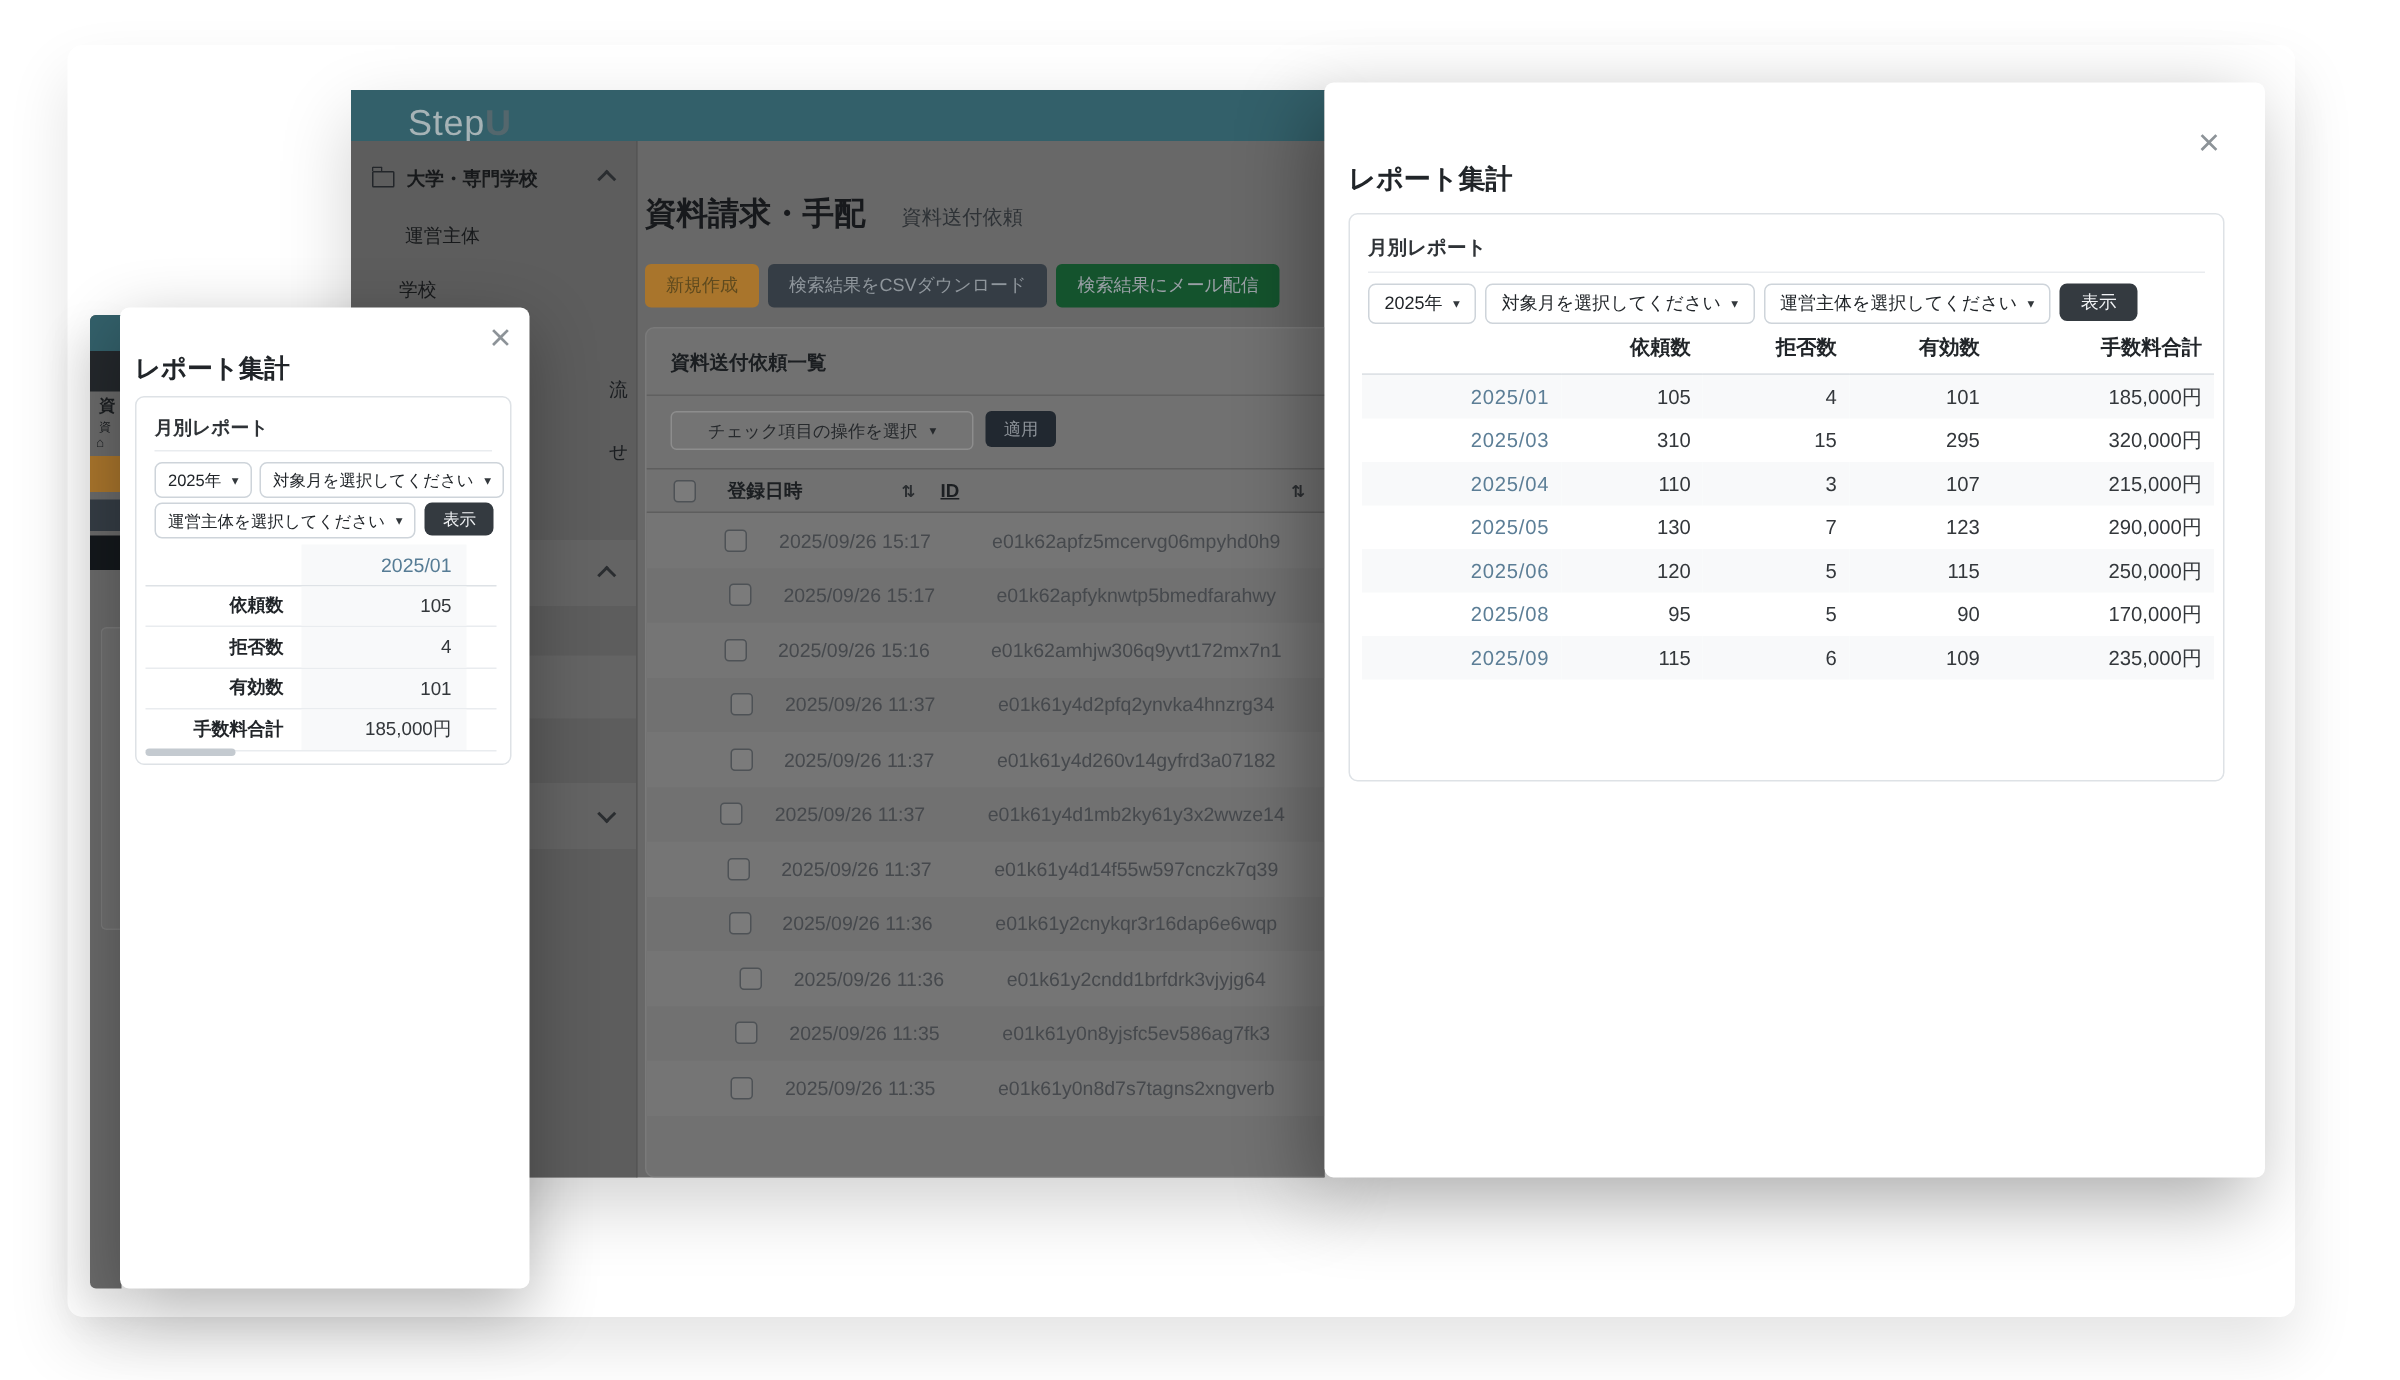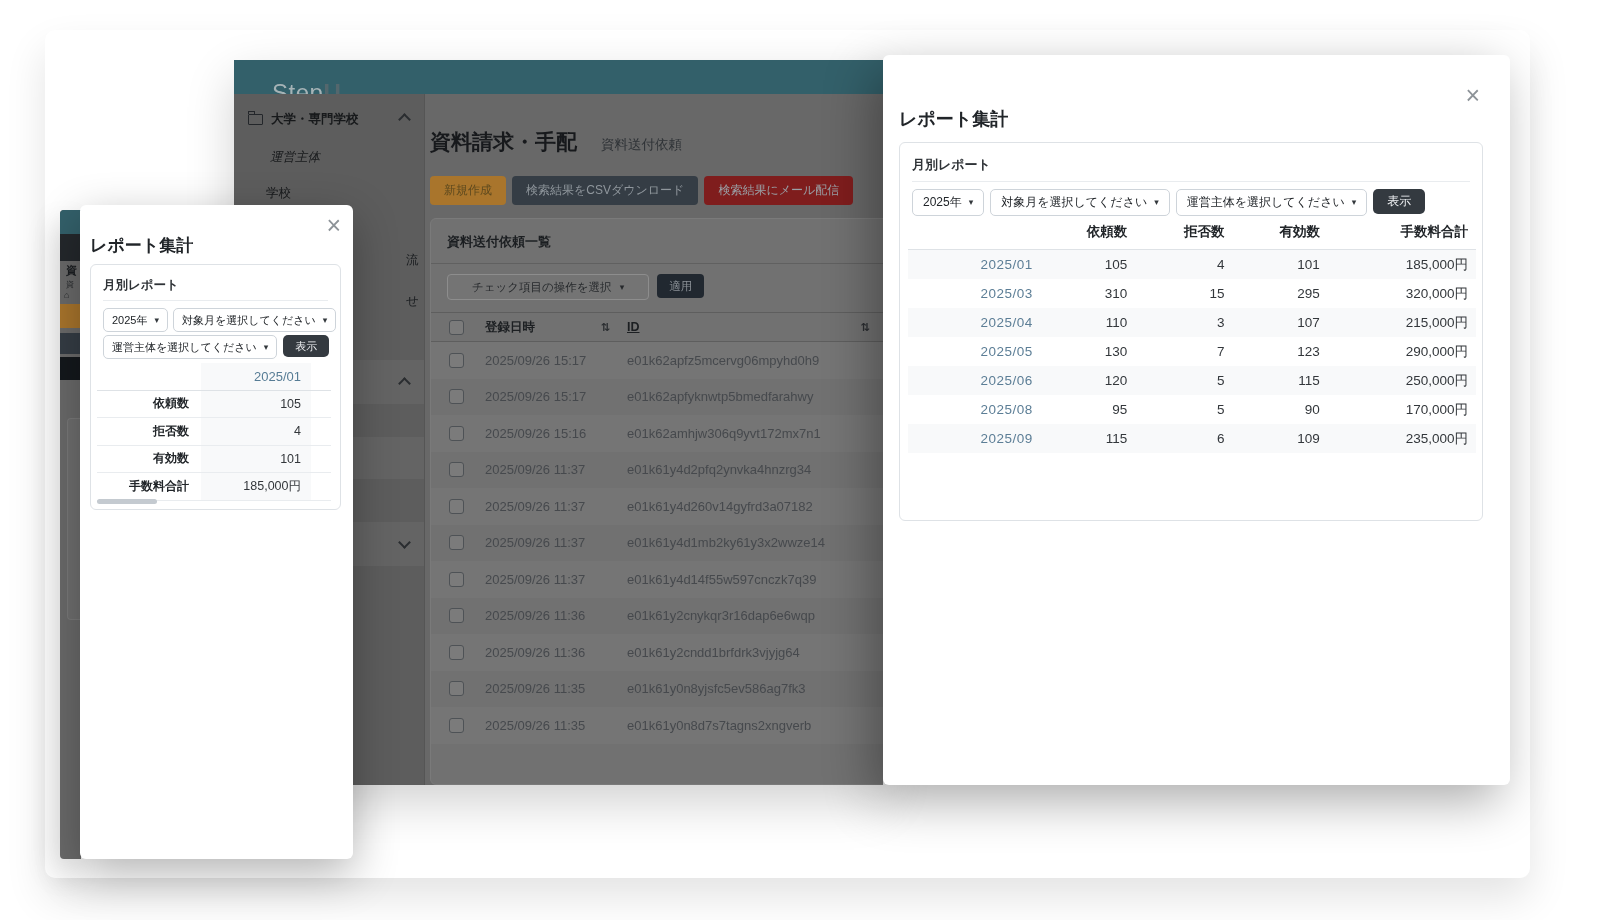--- a/index.html
+++ b/index.html
@@ -3,52 +3,52 @@
 <meta charset="utf-8">
 <style>
   html,body{margin:0;padding:0;background:#fff;}
   body{font-family:"Liberation Sans","DejaVu Sans",sans-serif;-webkit-font-smoothing:antialiased;}
   #canvas{position:relative;width:1600px;height:920px;background:#fff;overflow:hidden;}
   .hero-card{position:absolute;left:45px;top:30px;right:70px;bottom:42px;background:#fff;border-radius:10px;box-shadow:0 20px 42px rgba(0,0,0,0.11);}
 
   
   .bg-window{position:absolute;left:234px;top:60px;width:649px;height:725px;background:#686868;overflow:hidden;box-shadow:0 18px 45px rgba(0,0,0,0.18);}
   .bg-header{position:absolute;left:0;top:0;right:0;height:34px;background:#33606a;}
-  .logo{position:absolute;left:38px;top:19px;font-size:24px;letter-spacing:0.5px;}
+  .logo{position:absolute;left:38px;top:9px;font-size:24px;letter-spacing:0.5px;}
   .logo .step{color:#a6b3b6;font-weight:400;}
   .logo .u{color:#54676d;font-weight:700;}
   .bg-sidebar{position:absolute;left:0;top:34px;width:190px;bottom:0;background:#5d5d5d;border-right:1px solid #555;}
   .sb-item{position:absolute;left:0;right:0;height:30px;display:flex;align-items:center;color:#17191b;font-size:12.5px;font-weight:700;}
   .sb-sub{font-weight:400;}
   .folder{display:inline-block;width:13px;height:9px;border:1.5px solid #23262a;border-radius:1px;position:relative;margin:0 8px 0 14px;}
   .folder::before{content:"";position:absolute;left:-1px;top:-4px;width:5px;height:2px;border:1.5px solid #23262a;border-bottom:none;border-radius:1px 1px 0 0;}
   .chev{display:inline-block;width:7px;height:7px;border-right:2px solid #2a2d30;border-bottom:2px solid #2a2d30;}
   .chev.up{transform:rotate(-135deg);}
   .chev.down{transform:rotate(45deg);}
   .sb-chev{position:absolute;left:166px;}
   .sb-band{position:absolute;left:0;right:0;background:#646464;}
   .sb-partial{position:absolute;color:#1a1d20;font-size:12.5px;}
   .bg-main{position:absolute;left:190px;top:34px;right:0;bottom:0;}
   .pg-title{position:absolute;left:6px;top:34px;color:#17191c;font-size:21px;font-weight:700;}
   .pg-sub{font-size:13.5px;font-weight:400;color:#2e3236;margin-left:24px;}
   .btn-row{position:absolute;left:6px;top:82px;display:flex;gap:6px;}
   .dbtn{height:29px;display:flex;align-items:center;padding:0 14px;border-radius:4px;font-size:12px;white-space:nowrap;}
   .dbtn.orange{background:#a9752c;color:#5f4a1e;}
   .dbtn.slate{background:#353d45;color:#8f969c;}
-  .dbtn.dark{background:#7f1d1d;color:#9aa0a6;}
+  .dbtn.dark{background:#14532d;color:#9aa0a6;}
   .bg-card{position:absolute;left:6px;top:124px;right:-6px;bottom:0;background:#717171;border:1px solid #7a7a7a;border-radius:6px;overflow:hidden;}
   .bg-card h3{margin:0;padding:14px 16px 12px;font-size:13px;font-weight:700;color:#1b1e21;}
   .bg-card .divider{height:1px;background:#606060;margin:0;}
   .bg-toolbar{display:flex;gap:8px;padding:10px 16px 12px;}
   .dim-select{height:24px;display:flex;align-items:center;gap:8px;padding:0 24px;border:1px solid #8d8d8d;border-radius:4px;color:#26292c;font-size:11.5px;background:#747474;}
   .dim-apply{height:24px;display:flex;align-items:center;padding:0 12px;background:#212830;color:#8c9298;font-size:11.5px;border-radius:4px;}
   .caret{font-size:9px;line-height:1;}
   .dim-table{width:100%;}
   .dt-head{display:flex;align-items:center;height:28px;border-top:1px solid #5e5e5e;border-bottom:1px solid #5e5e5e;color:#1c1f22;font-size:12.5px;font-weight:700;}
-  .dt-row{display:flex;align-items:center;height:36.5px;color:#46494d;font-size:13px;}
+  .dt-row{display:flex;align-items:center;height:36.5px;color:#46494d;font-size:13px;justify-content:center;}
   .dt-row:nth-child(odd){background:#757575;}
   .cb{width:13px;height:13px;border:1px solid #4e5256;border-radius:3px;background:#7b7b7b;margin-left:18px;flex:0 0 auto;}
   .c-date{margin-left:21px;width:116px;}
   .c-sort{width:24px;color:#2b2e31;font-size:11px;text-align:left;}
   .c-id{margin-left:2px;}
   .dt-head .c-id{flex:1;text-decoration:underline;}
   .dt-head .c-sort2{margin-left:auto;margin-right:18px;color:#2b2e31;font-size:11px;}
 
   
   .lstrip{position:absolute;left:60px;top:210px;width:21px;height:649px;background:#6a6a6a;border-radius:4px 0 0 4px;overflow:hidden;box-shadow:-6px 14px 30px rgba(0,0,0,0.14);}
@@ -117,21 +117,21 @@
         <span class="step">Step</span><span class="u">U</span>
       </div>
     </div>
 
     <div class="bg-sidebar">
       <div class="sb-item" style="top:10px;">
         <span class="folder"></span>
         <span>大学・専門学校</span>
         <span class="chev up sb-chev"></span>
       </div>
-      <div class="sb-item sb-sub" style="top:48px;padding-left:36px;font-style:italic;">
+      <div class="sb-item sb-sub" style="top:48px;padding-left:36px;">
         <span>運営主体</span>
       </div>
       <div class="sb-item sb-sub" style="top:84px;padding-left:32px;">
         <span>学校</span>
       </div>
       <span class="sb-partial" style="left:172px;top:158px;">流</span>
       <span class="sb-partial" style="left:172px;top:199px;">せ</span>
       <div class="sb-band" style="top:266px;height:44px;">
         <span class="chev up sb-chev" style="position:absolute;top:19px;"></span>
       </div>

